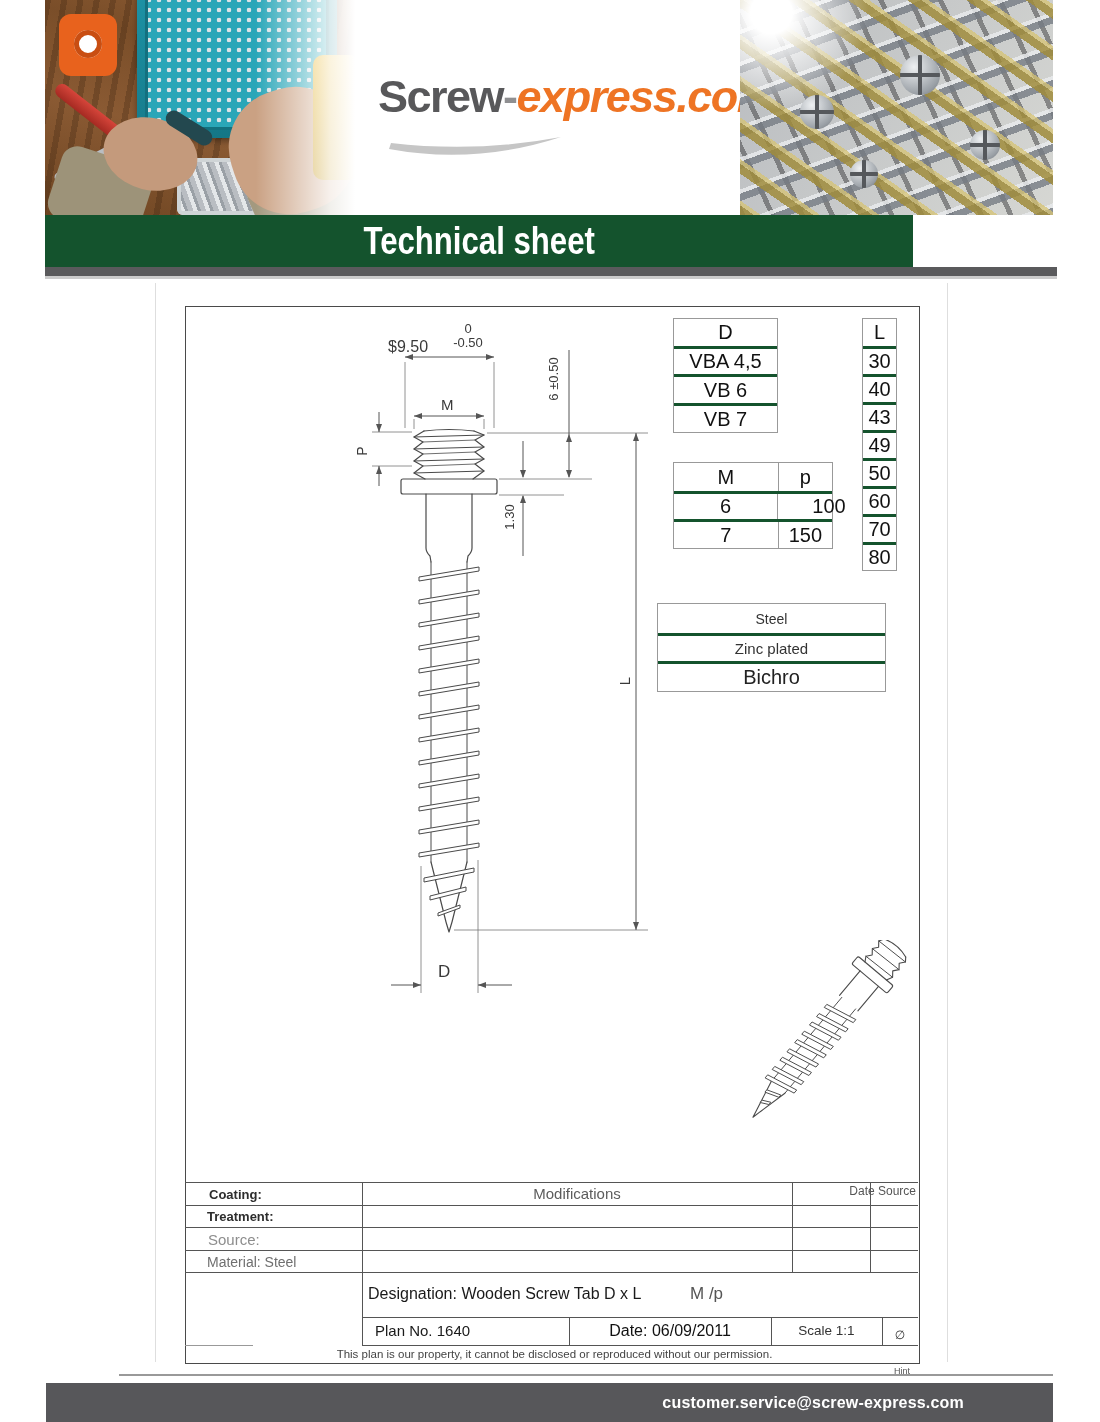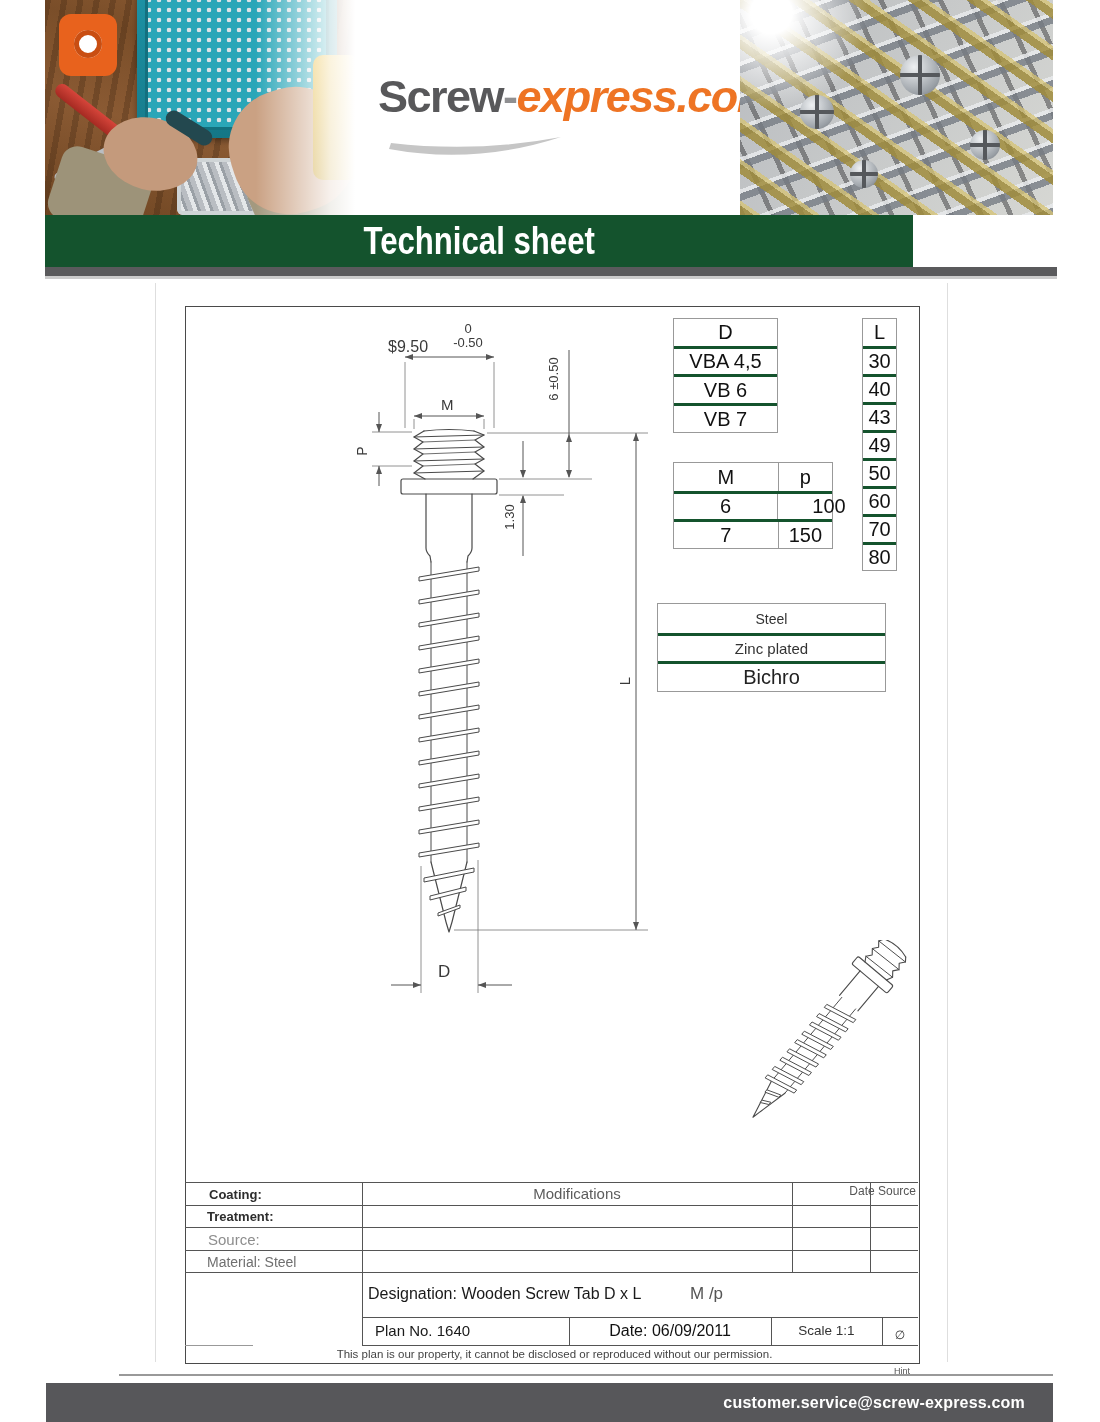--- a/index.html
+++ b/index.html
@@ -71,21 +71,21 @@
   .tbl .row:first-child{border-top:none;}
   .mp-cell{display:flex;align-items:center;justify-content:center;height:100%;box-sizing:border-box;}
   .mp-right{border-left:1px solid #999;}
   
   .hline{background:#555;height:1px;}
   .vline{background:#555;width:1px;}
   .tb-label{font-size:13px;color:#2d2d2d;margin-left:18px;}
   .footer-line{left:119px;top:1374px;width:934px;height:2px;background:#999;}
   .footer-bar{left:46px;top:1383px;width:1007px;height:39px;background:#57575a;
     color:#fff;font-weight:700;font-size:16px;line-height:39px;text-align:right;
-    padding-right:28px;box-sizing:border-box;letter-spacing:.2px;}
+    padding-right:89px;box-sizing:border-box;letter-spacing:.2px;}
 </style>
 </head>
 <body>
 
 <div class="page">
 
   <div class="abs photo photo-left">
     <div class="abs wood-streaks"></div>
     <div class="abs tape-measure">
       <div class="abs tape-hub"></div>

